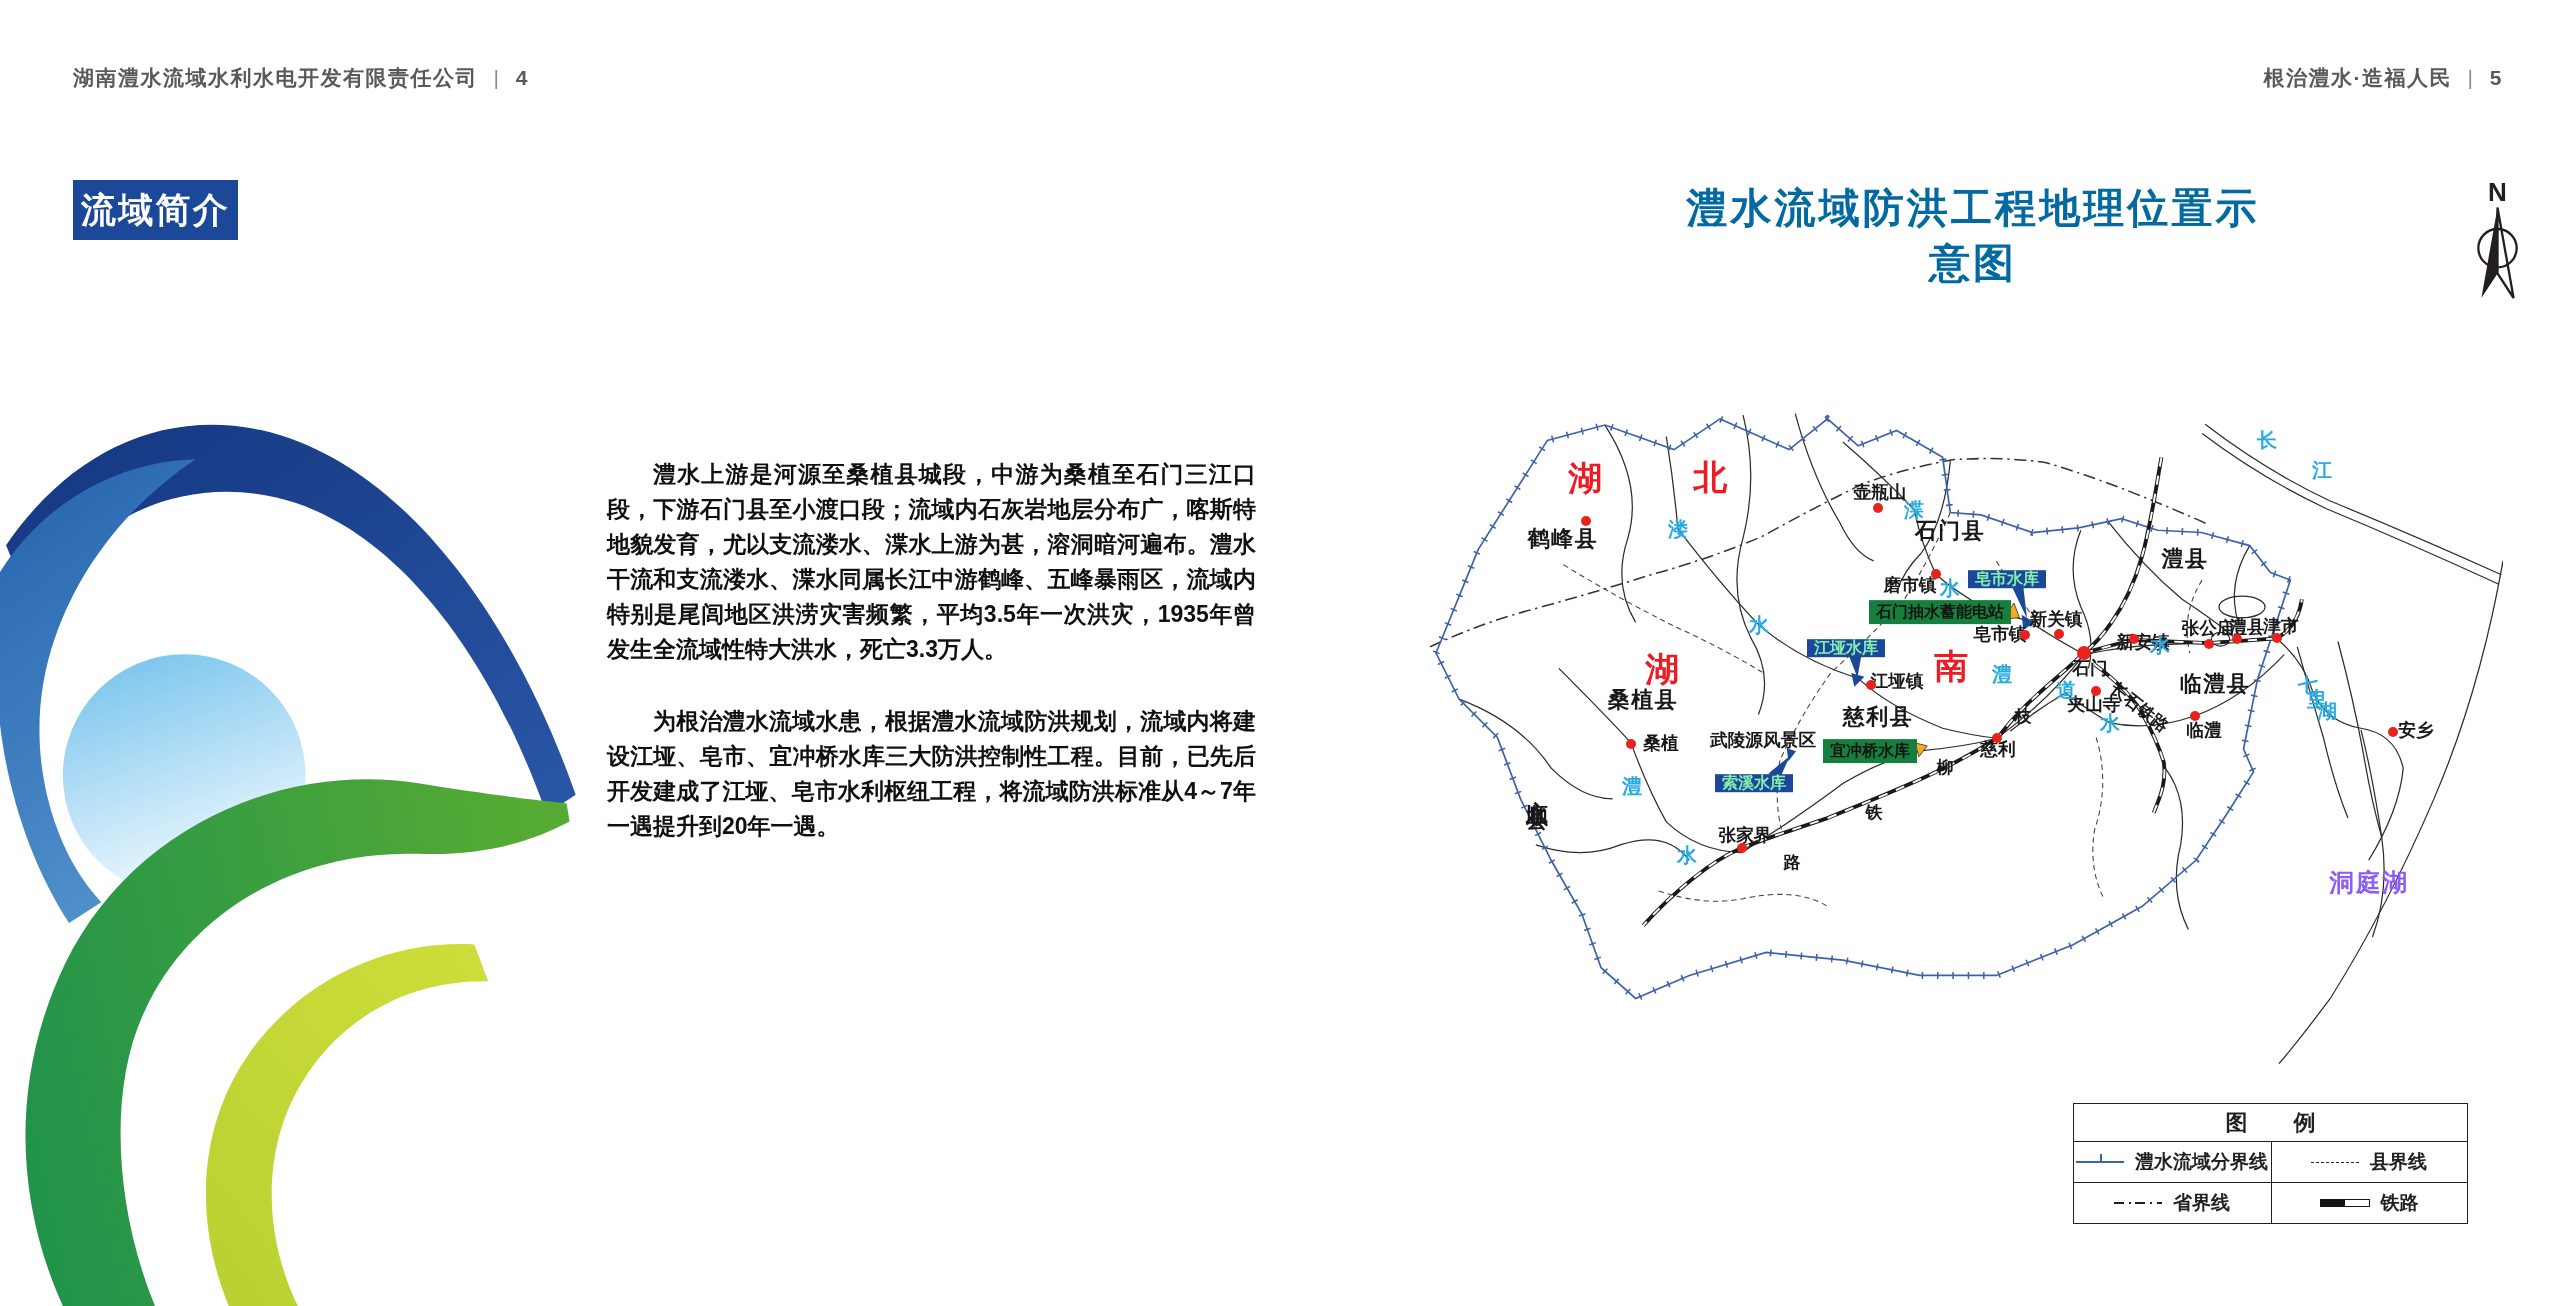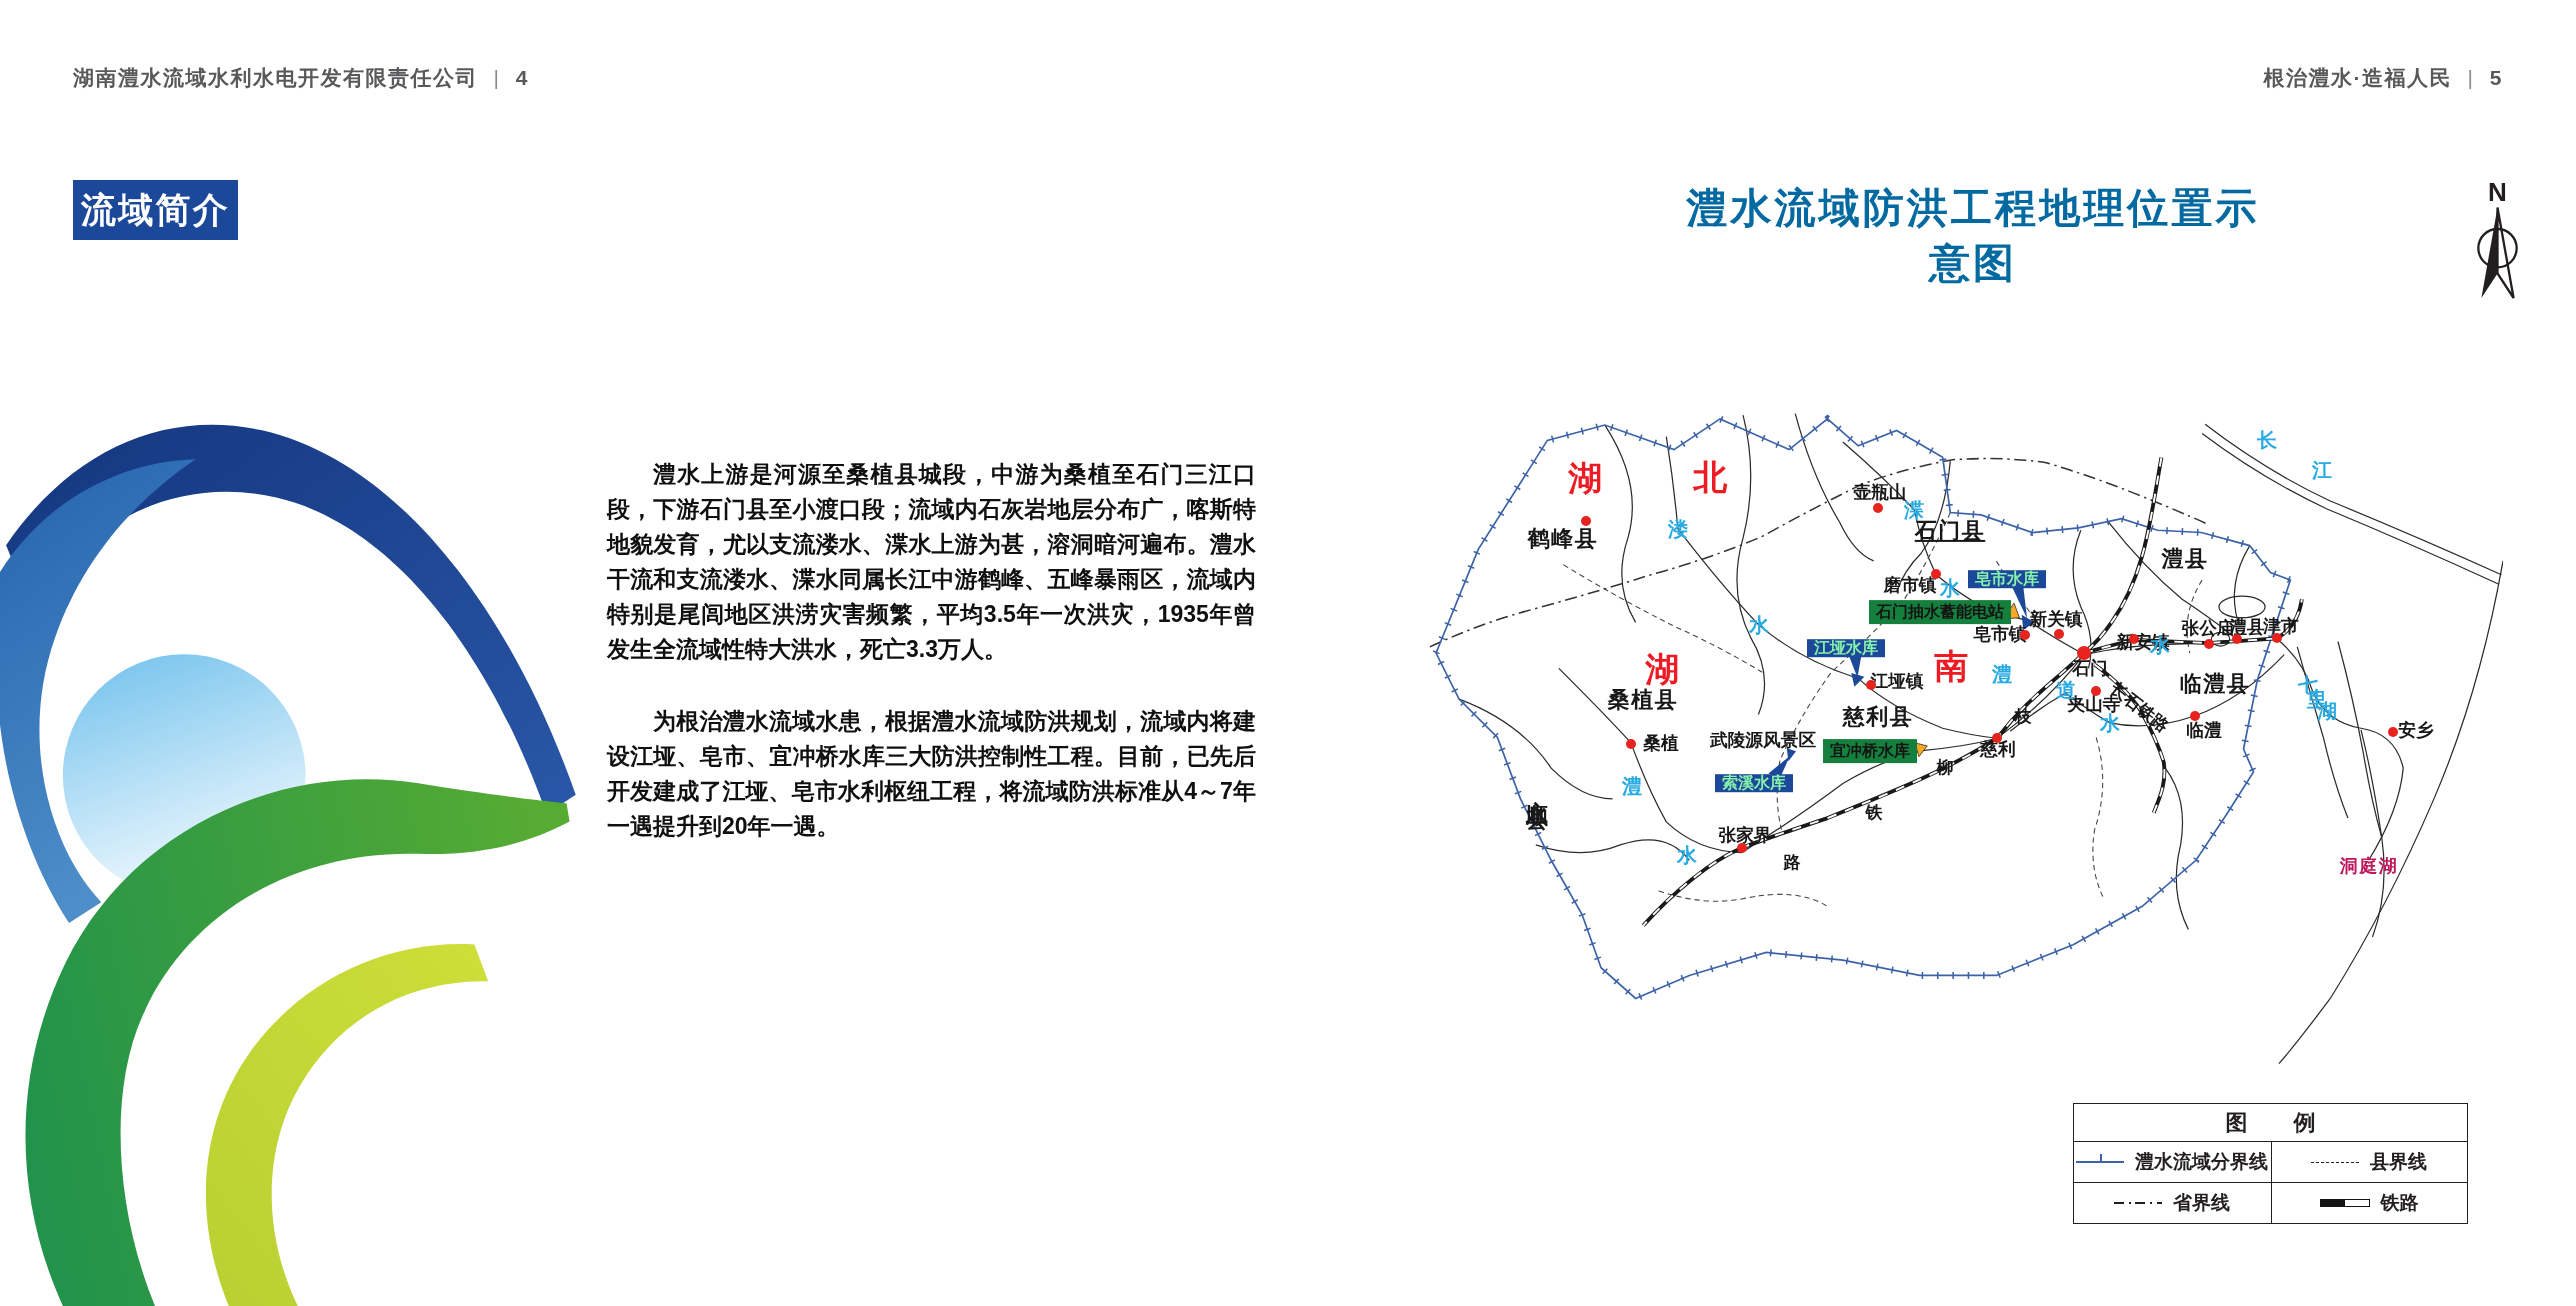--- a/index.html
+++ b/index.html
@@ -25,21 +25,21 @@
   .north{position:absolute;left:2463px;top:175px;width:69px;height:131px;}
   .north text{font:bold 34px "Liberation Sans","DejaVu Sans",sans-serif;fill:#231f20;}
   .map-wrap{position:absolute;left:1413px;top:369px;width:1090px;height:783px;}
   .map-wrap svg.lines{position:absolute;left:0;top:0;}
   #map-labels{position:absolute;left:0;top:0;width:100%;height:100%;}
   .map-lb{position:absolute;white-space:nowrap;font-weight:bold;line-height:1.1;}
   .lb-province{color:#ed1c24;font-size:34px;letter-spacing:1.5px;}
   .lb-county{color:#181818;font-size:22px;letter-spacing:1.5px;}
   .lb-town{color:#181818;font-size:17.7px;}
   .lb-river{color:#29abe2;font-size:20px;}
-  .lb-lake{color:#be185d;font-size:18px;letter-spacing:1.5px;}
+  .lb-lake{color:#8b5cf6;font-size:25px;letter-spacing:1.5px;margin-top:16px;}
   .lb-rail{color:#181818;font-size:17px;}
   .lb-flag-blue{background:#1c4899;color:#86efac;font-size:16px;padding:0 7px;}
   .lb-flag-orange{background:#15803d;color:#141414;font-size:16px;padding:3.1px 7px;}
   .lb-vert{writing-mode:vertical-rl;letter-spacing:4.6px;}
   .dot{position:absolute;width:10px;height:10px;border-radius:50%;background:#e8231d;transform:translate(-50%,-50%);}
   .dot.big{width:14px;height:14px;}
   
   .legend{position:absolute;left:2073px;top:1103px;width:393px;background:#fff;border:1.5px solid #231f20;}
   .legend-title{height:37px;border-bottom:1.5px solid #231f20;display:flex;align-items:center;justify-content:center;
                 font-size:22px;font-weight:bold;color:#231f20;letter-spacing:20px;text-indent:20px;}
@@ -176,21 +176,21 @@
         <polygon fill="#f9a825" stroke="#222" stroke-width="1" points="641,491 661,497 641,505"></polygon>
         <polygon fill="#f9a825" stroke="#222" stroke-width="1" points="654,487 670,491 659,505"></polygon>
       </g>
     </svg>
     <div id="map-labels">
         <div class="map-lb lb-province" style="left: 173px; top: 110px; transform: translate(-50%, -50%);">湖</div>
         <div class="map-lb lb-province" style="left: 298px; top: 109px; transform: translate(-50%, -50%);">北</div>
         <div class="map-lb lb-province" style="left: 250px; top: 301px; transform: translate(-50%, -50%);">湖</div>
         <div class="map-lb lb-province" style="left: 539px; top: 298px; transform: translate(-50%, -50%);">南</div>
         <div class="map-lb lb-county" style="left: 150px; top: 170px; transform: translate(-50%, -50%);">鹤峰县</div>
-        <div class="map-lb lb-county" style="left: 537px; top: 162px; transform: translate(-50%, -50%); text-decoration: underline;">石门县</div>
+        <div class="map-lb lb-county" style="left: 537px; top: 162px; transform: translate(-50%, -50%);">石门县</div>
         <div class="map-lb lb-county" style="left: 772px; top: 190px; transform: translate(-50%, -50%);">澧县</div>
         <div class="map-lb lb-county" style="left: 802px; top: 315px; transform: translate(-50%, -50%);">临澧县</div>
         <div class="map-lb lb-county" style="left: 465px; top: 348px; transform: translate(-50%, -50%);">慈利县</div>
         <div class="map-lb lb-county" style="left: 230px; top: 331px; transform: translate(-50%, -50%);">桑植县</div>
         <div class="map-lb lb-county lb-vert" style="left: 124px; top: 420px; transform: translate(-50%, -50%);">永顺县</div>
         <div class="map-lb lb-town" style="left: 467px; top: 124px; transform: translate(-50%, -50%);">壶瓶山</div>
         <div class="map-lb lb-town" style="left: 497px; top: 217px; transform: translate(-50%, -50%);">磨市镇</div>
         <div class="map-lb lb-town" style="left: 587px; top: 266px; transform: translate(-50%, -50%);">皂市镇</div>
         <div class="map-lb lb-town" style="left: 643px; top: 251px; transform: translate(-50%, -50%);">新关镇</div>
         <div class="map-lb lb-town" style="left: 677px; top: 273px; transform: translate(-50%, -50%); margin-top: 27px;">石门</div>

